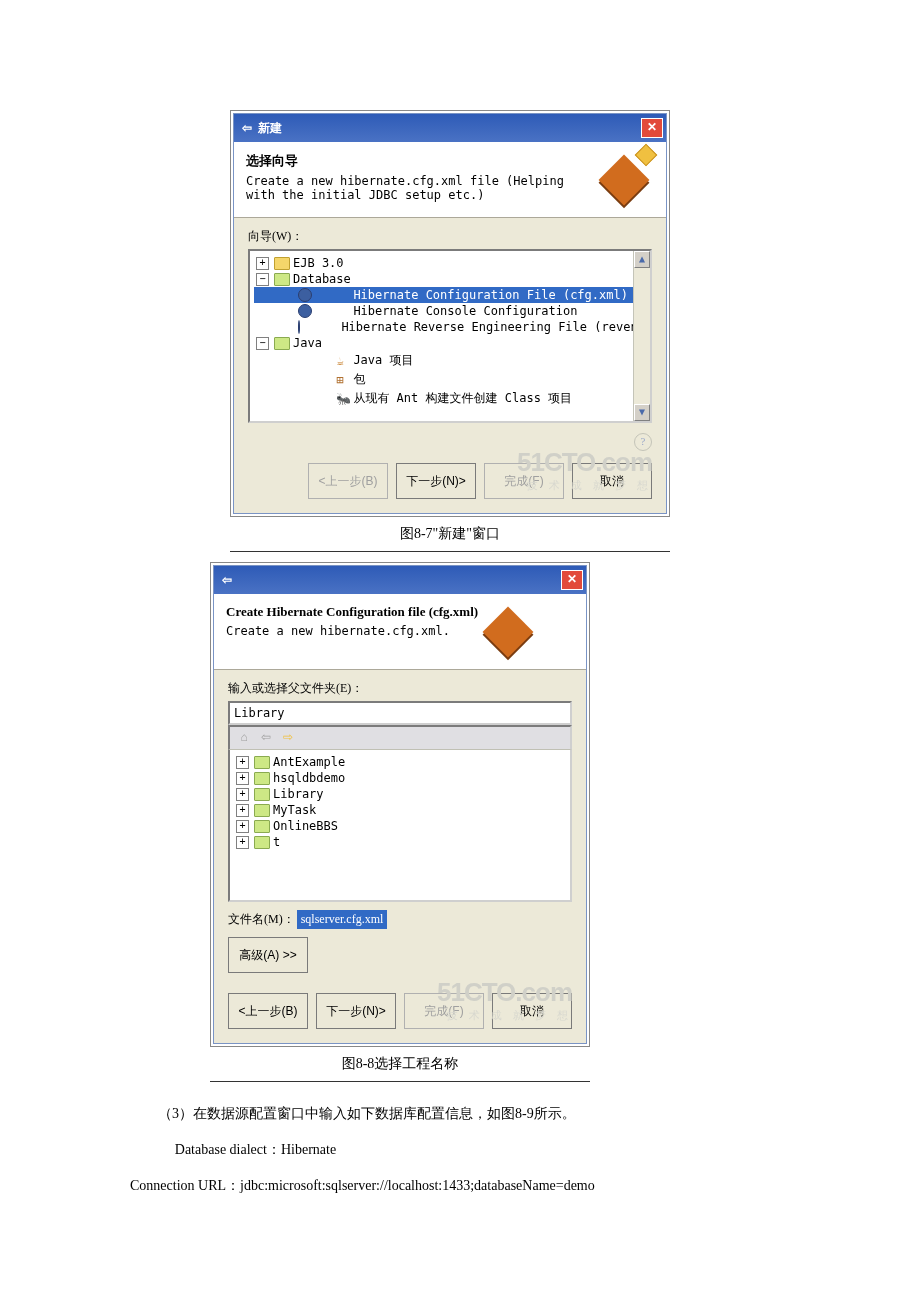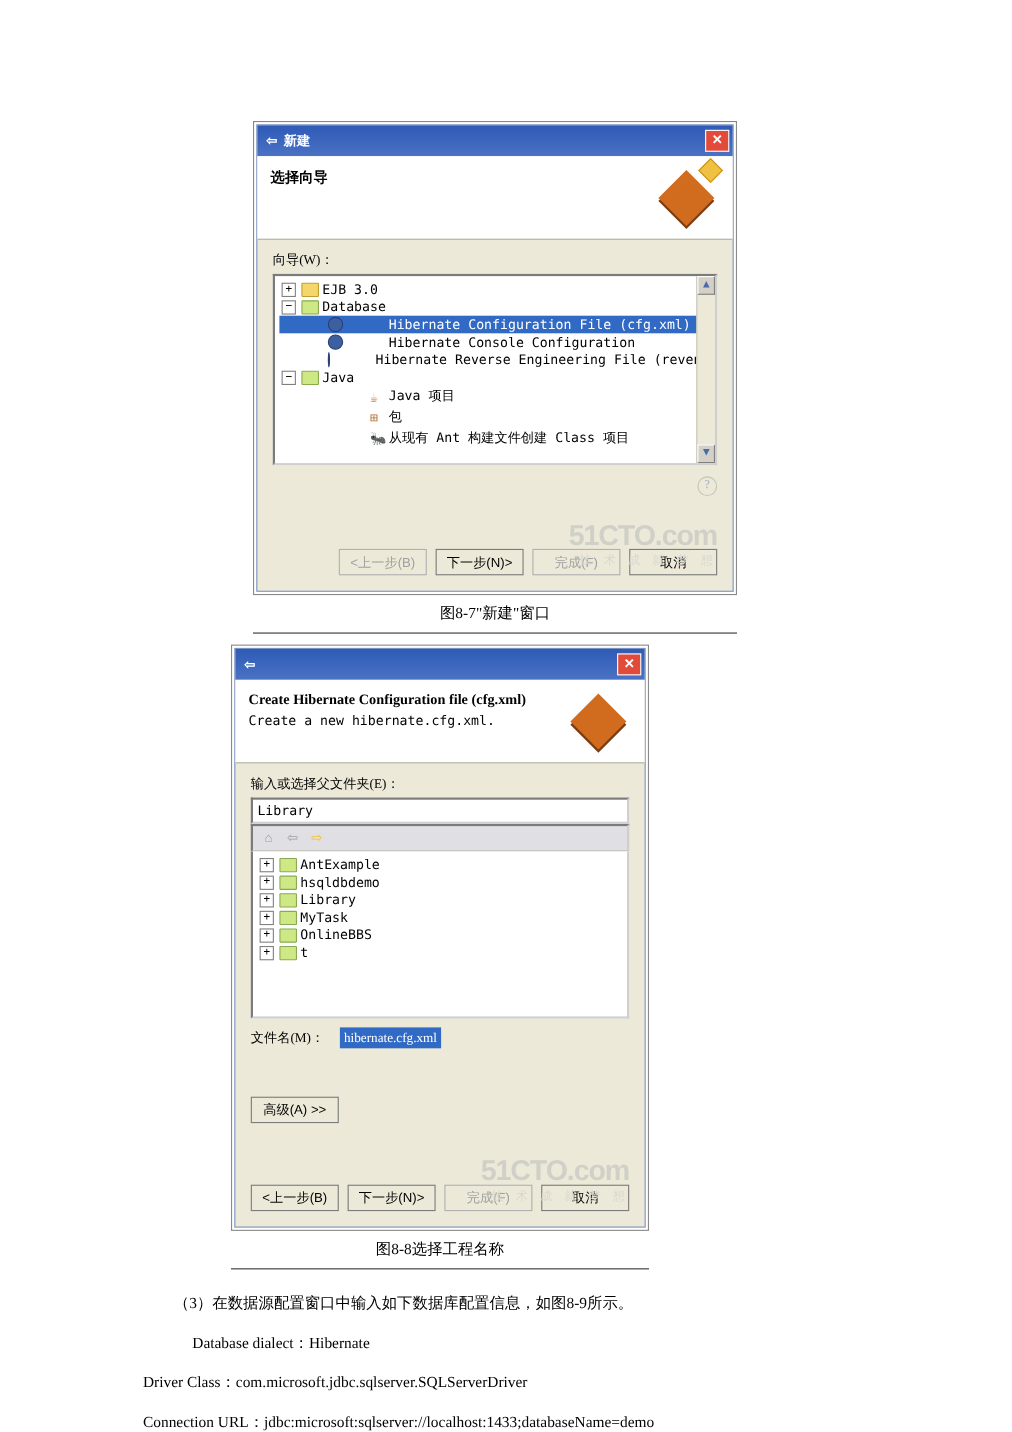--- a/index.html
+++ b/index.html
@@ -50,21 +50,21 @@
     color: #fff;
     text-align: center;
     font-weight: bold;
     line-height: 16px;
     font-size: 12px;
   }
   .wizard-head {
     background: #fff;
     padding: 10px 12px;
     display: flex;
-    justify-content: space-between;
+    justify-content: flex-start;
     border-bottom: 1px solid #aca899;
   }
   .wizard-head h3 {
     margin: 0 0 4px;
     font-size: 13px;
     font-weight: bold;
   }
   .wizard-head p {
     margin: 0;
     font-size: 12px;
@@ -187,26 +187,25 @@
   }
   .button-bar {
     padding: 12px 14px 14px;
     display: flex;
     justify-content: flex-end;
     gap: 8px;
     position: relative;
   }
   .btn {
     min-width: 80px;
-    height: 24px;
+    height: 36px;
     background: #ece9d8;
     border: 1px solid #7a7a7a;
     font-size: 12px;
     padding: 0 8px;
-    margin-top: 36px;
   }
   .btn[disabled] {
     color: #a0a0a0;
     border-color: #b0b0b0;
   }
   .watermark {
     position: absolute;
     right: 14px;
     bottom: 20px;
     color: #d0d0c8;
@@ -272,21 +271,21 @@
     box-sizing: border-box;
     border: 2px inset #cfcfcf;
     background: #fff;
     padding: 3px 4px;
     font-family: "SimSun","宋体", monospace;
     font-size: 12px;
   }
   .file-row {
     display: flex;
     align-items: center;
-    gap: 14px;
+    gap: 2px;
     padding: 8px 14px 2px;
     font-size: 12px;
   }
   .file-row .sel {
     background: #316ac5;
     color: #fff;
     padding: 2px 4px;
   }
   .adv-row {
     padding: 6px 14px 8px;
@@ -314,20 +313,21 @@
           <span class="title-left">
             <span style="color:#fff">⇦</span>
             <span>新建</span>
           </span>
           <span class="closebox">✕</span>
         </div>
 
         <div class="wizard-head">
           <div>
             <h3>选择向导</h3>
+            <p>Create a new hibernate.cfg.xml file (Helping with the initial JDBC setup etc.)</p>
           </div>
           <div class="wizard-icon">
             <div class="diamond"></div>
             <div class="cube"></div>
           </div>
         </div>
 
         <div class="form-area">
           <label class="field-label">向导(W)：</label>
           <div class="treebox">
@@ -463,21 +463,21 @@
                 <span class="expander">+</span>
                 <span class="folder-icon open"></span>
                 <span>t</span>
               </div>
             </div>
           </div>
         </div>
 
         <div class="file-row">
           <span>文件名(M)：</span>
-          <span class="sel">hibernate.cfg.xml</span>
+          <span class="sel">sqlserver.cfg.xml</span>
         </div>
         <div class="adv-row">
           <button class="btn">高级(A) &gt;&gt;</button>
         </div>
 
         <div class="button-bar">
           <div class="watermark">
             <span>51CTO.com</span>
             <span class="wm-sub">技 术 成 就 梦 想</span>
           </div>
@@ -488,17 +488,16 @@
         </div>
 
       </div>
     </div>
     <div class="caption">图8-8选择工程名称</div>
   </div>
 
   <div class="body-text">
     <p class="indent">（3）在数据源配置窗口中输入如下数据库配置信息，如图8-9所示。</p>
     <p class="indent2">Database dialect：Hibernate</p>
-    <p>Driver Class：com.microsoft.jdbc.sqlserver.SQLServerDriver</p>
     <p>Connection URL：jdbc:microsoft:sqlserver://localhost:1433;databaseName=demo</p>
   </div>
 
 </div>
 
 </body></html>

